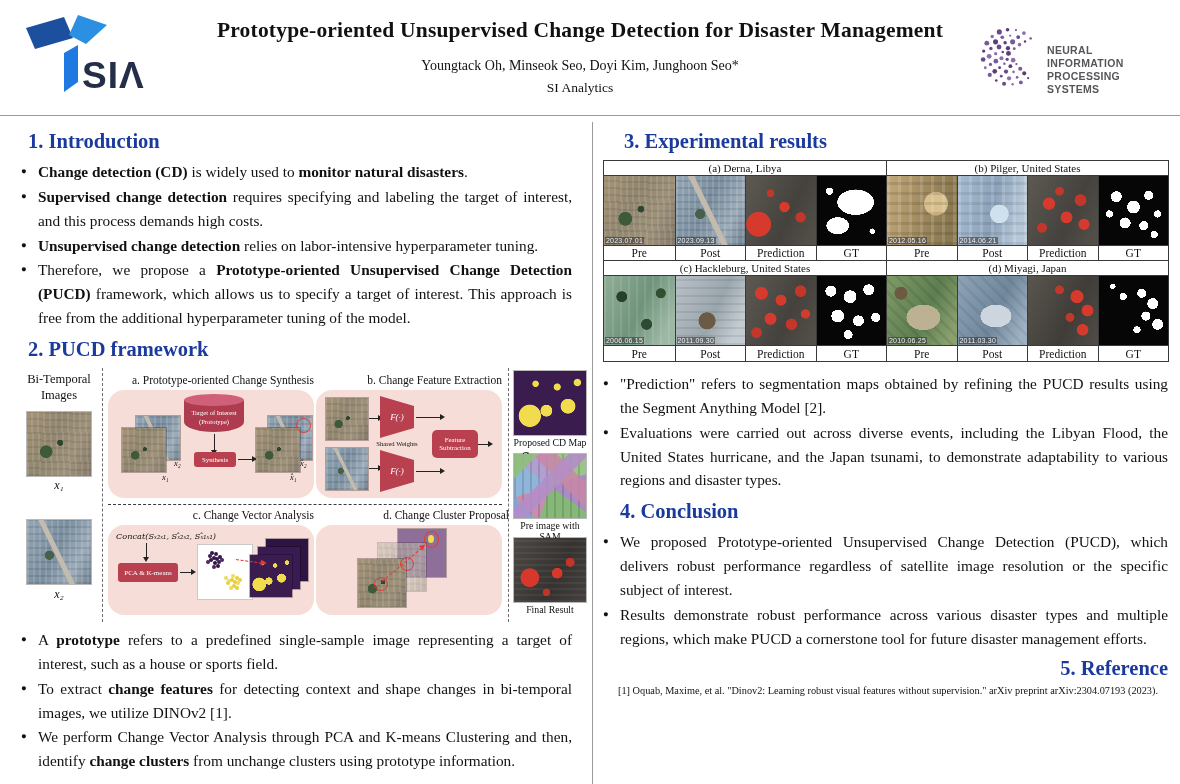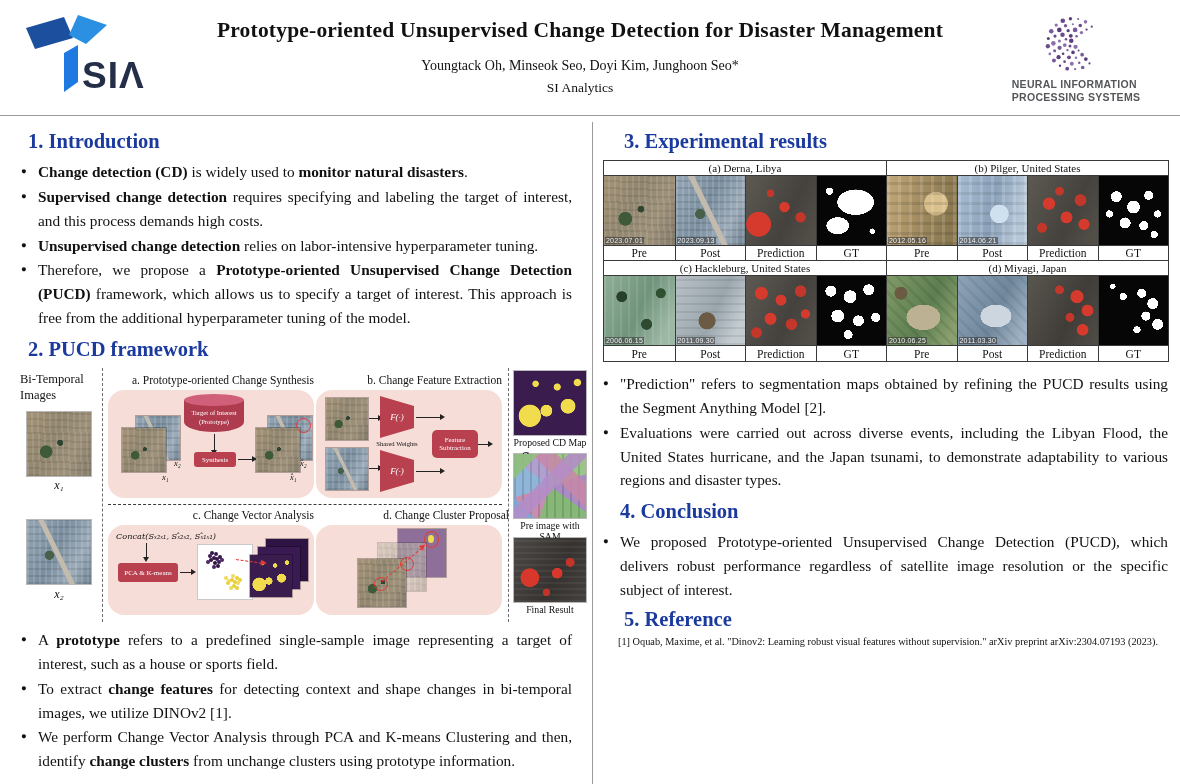--- a/index.html
+++ b/index.html
@@ -4,39 +4,39 @@
 <style>
   html,body{margin:0;padding:0;background:#ffffff;}
   .poster{position:relative;width:1180px;height:784px;background:#fff;overflow:hidden;
           font-family:"Liberation Serif","DejaVu Serif",serif;color:#111;}
   
   .hdr-title{position:absolute;left:185px;top:18px;width:790px;text-align:center;
              font-size:21.5px;font-weight:bold;letter-spacing:.2px;}
   .hdr-authors{position:absolute;left:185px;top:58px;width:790px;text-align:center;font-size:14px;}
   .hdr-affil{position:absolute;left:185px;top:80px;width:790px;text-align:center;font-size:13.5px;}
   .sia-logo{position:absolute;left:18px;top:12px;width:160px;height:92px;}
-  .nips-logo{position:absolute;right:10px;top:12px;width:190px;height:92px;display:flex;align-items:center;flex-direction:column;}
+  .nips-logo{position:absolute;right:10px;top:4px;width:190px;height:92px;display:flex;align-items:flex-end;}
   .nips-text{font-family:"Liberation Sans","DejaVu Sans",sans-serif;font-size:10.5px;line-height:1.25;
              color:#55565a;font-weight:bold;letter-spacing:.3px;margin-left:2px;}
   .hrule{position:absolute;left:0;top:115px;width:1180px;height:0;border-top:1px solid #9a9a9a;}
   .vrule{position:absolute;left:592px;top:122px;height:662px;width:0;border-left:1px solid #9a9a9a;}
   
   .col-left{position:absolute;left:20px;top:122px;width:552px;}
   .col-right{position:absolute;left:602px;top:122px;width:566px;}
   .sec-h{color:#1b3a9e;font-weight:bold;font-size:20.5px;margin:8px 0 7px 8px;}
   .bullets{margin:0;}
   .bullet{position:relative;padding-left:18px;font-size:15.3px;line-height:1.56;
           text-align:justify;margin-bottom:1px;}
   .bullet::before{content:"\25CF";position:absolute;left:1px;top:4px;font-size:9.5px;}
   
   .framework{position:relative;width:568px;height:254px;margin:4px 0 6px 0;
              font-family:"Liberation Serif","DejaVu Serif",serif;}
   .fw-abs{position:absolute;}
   .fw-title{font-size:11.5px;text-align:right;}
-  .fw-label{font-size:12.5px;text-align:left;line-height:1.25;}
+  .fw-label{font-size:12.5px;text-align:center;line-height:1.25;}
   .panel{position:absolute;background:#f7ddd7;border-radius:16px;}
   .vdash{position:absolute;border-left:1.4px dashed #6d6d6d;}
   .hdash{position:absolute;border-top:1.6px dashed #3a3a3a;}
   .imgbox{position:absolute;box-shadow:0 0 0 1px rgba(0,0,0,.28);}
   .ital{font-style:italic;}
   .redbox{position:absolute;background:#b9404f;color:#fff;display:flex;align-items:center;
           justify-content:center;text-align:center;border-radius:3px;
           font-family:"Liberation Serif",serif;}
   .cylbody{position:absolute;background:#ae3b4e;border-radius:0 0 50% 50%/0 0 10px 10px;}
   .cylbody::before{content:"";position:absolute;top:-6px;left:0;right:0;height:12px;border-radius:50%;background:#d0607a;}
@@ -452,21 +452,22 @@
     </div>
 
     <div class="bullets">
       <div class="bullet"><span>"Prediction" refers to segmentation maps obtained by refining the PUCD results using the Segment Anything Model [2].</span></div>
       <div class="bullet"><span>Evaluations were carried out across diverse events, including the Libyan Flood, the United States hurricane, and the Japan tsunami, to demonstrate adaptability to various regions and disaster types.</span></div>
     </div>
 
     <div class="sec-h" style="margin-left:18px;">4. Conclusion</div>
     <div class="bullets">
       <div class="bullet"><span>We proposed Prototype-oriented Unsupervised Change Detection (PUCD), which delivers robust performance regardless of satellite image resolution or the specific subject of interest.</span></div>
-    </div>
-
-    <div class="sec-h" style="margin:6px 0 4px 22px;">5. Reference</div>
+      <div class="bullet"><span>Results demonstrate robust performance across various disaster types and multiple regions, which make PUCD a cornerstone tool for future disaster management efforts.</span></div>
+    </div>
+
+    <div class="sec-h" style="margin:6px 0 4px 22px;text-align:right;">5. Reference</div>
     <div class="refs">
       <div>[1] Oquab, Maxime, et al. "Dinov2: Learning robust visual features without supervision." arXiv preprint arXiv:2304.07193 (2023).</div>
     </div>
   </div>
 
 </div>
 
 </body></html>

